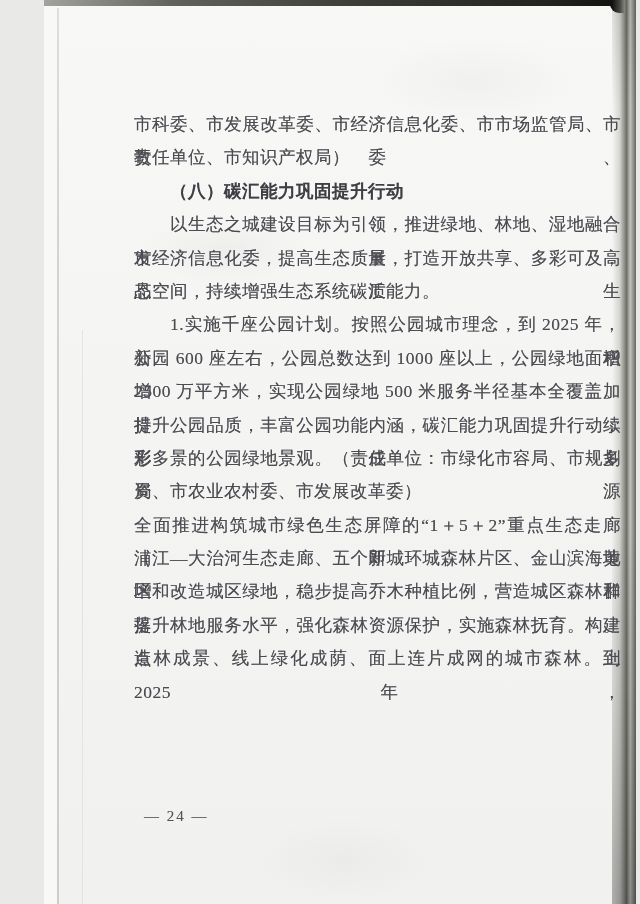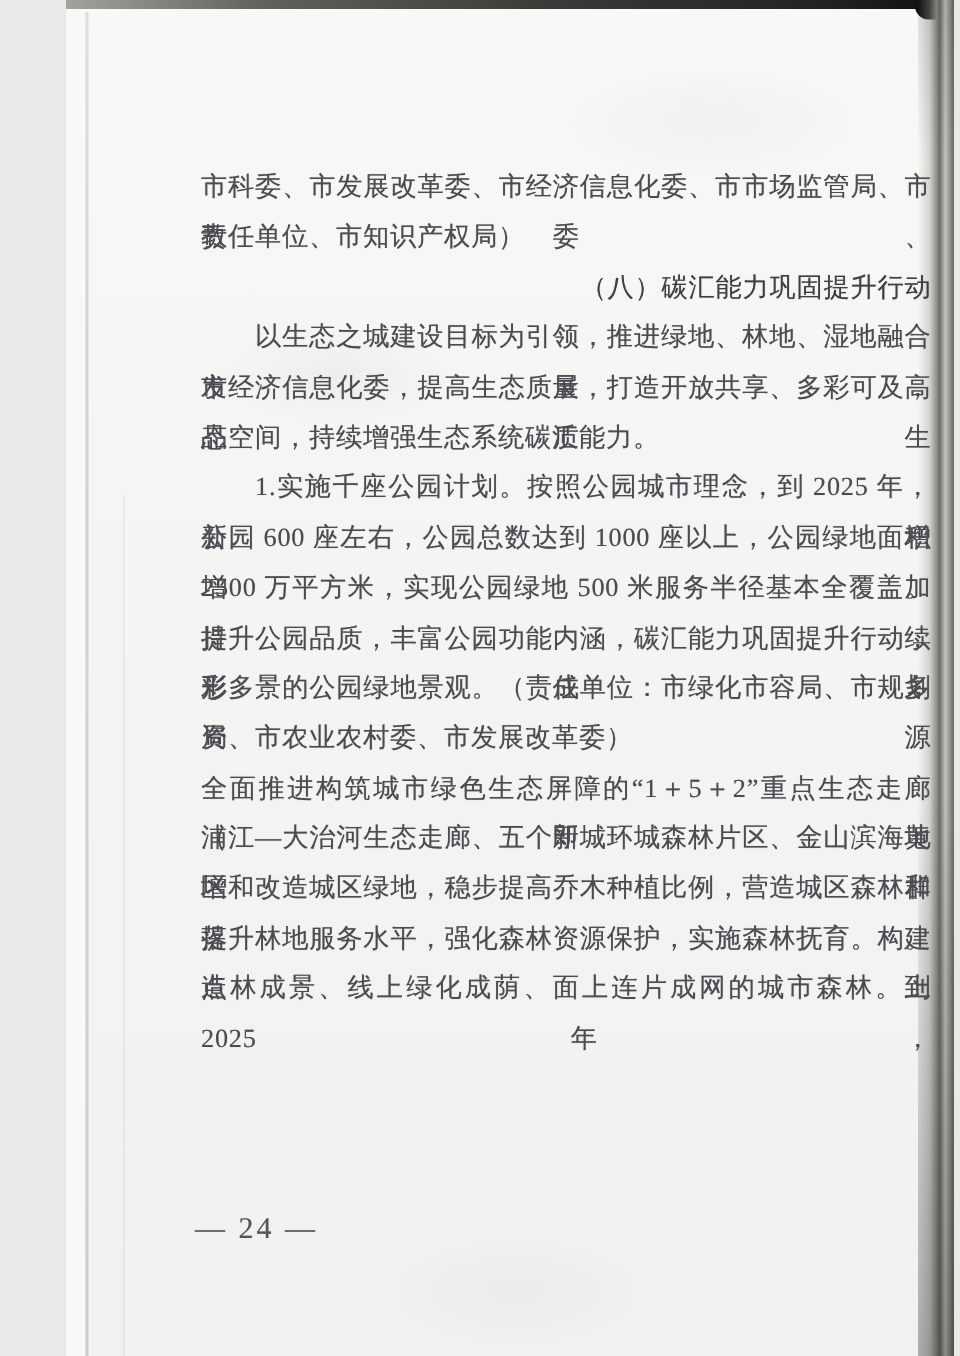--- a/index.html
+++ b/index.html
@@ -83,26 +83,26 @@
     text-align: left;
     text-shadow: 0 0 .5px rgba(75,75,82,.55);
   }
   .line.j {
     white-space: normal;
     text-align: justify;
     text-align-last: justify;
     text-justify: inter-character;
   }
   .line.ind { text-indent: 36px; }
-  .line.b { font-weight: normal; color: #3e3e45; text-align: right; }
+  .line.b { font-weight: bold; color: #3e3e45; }
   .pageno {
     position: absolute;
-    left: 86px;
+    left: 100px;
     top: 808px;
-    font-size: 20px;
+    font-size: 15px;
     letter-spacing: 2px;
     color: #55555c;
     text-shadow: 0 0 .5px rgba(85,85,92,.5);
   }
 </style>
 </head>
 <body>
 
 <div class="scan">
   <div class="edge-left-strip"></div>

